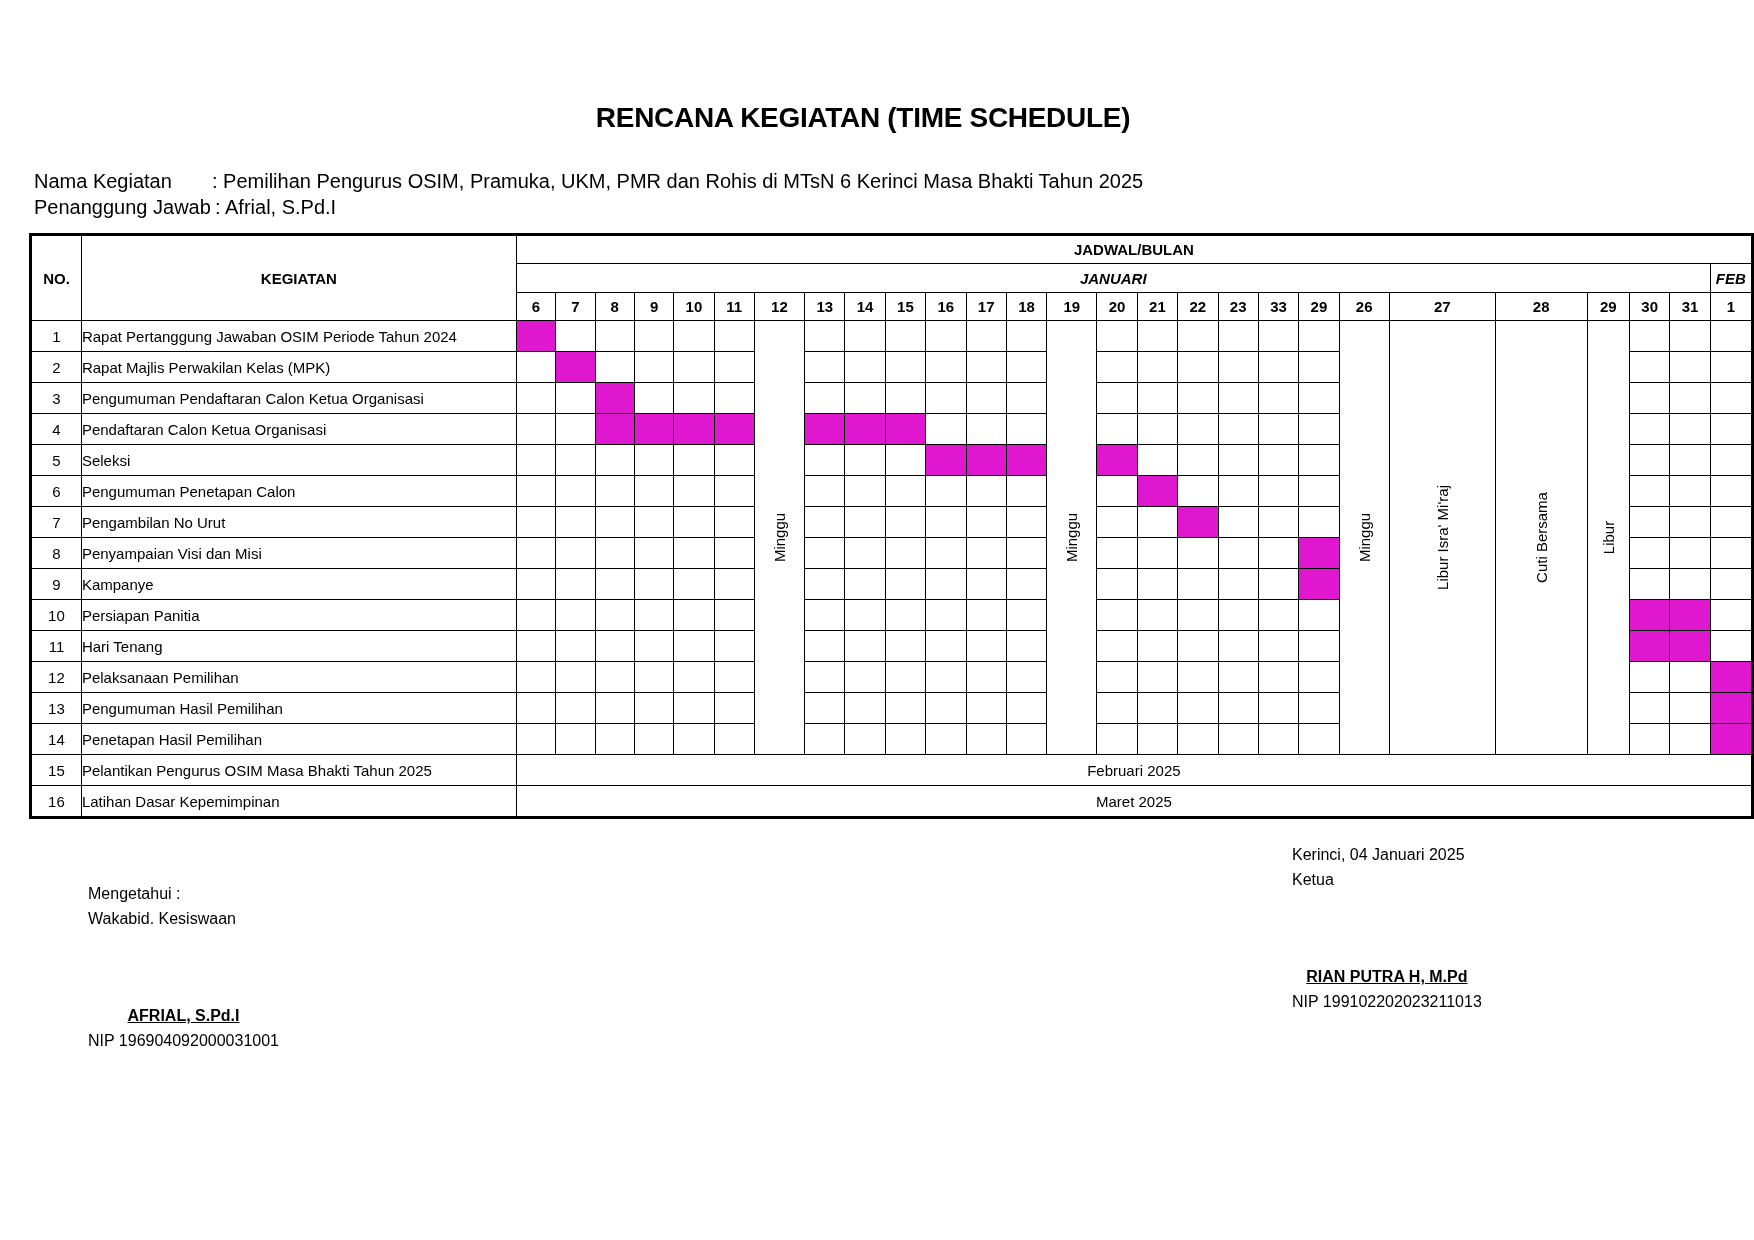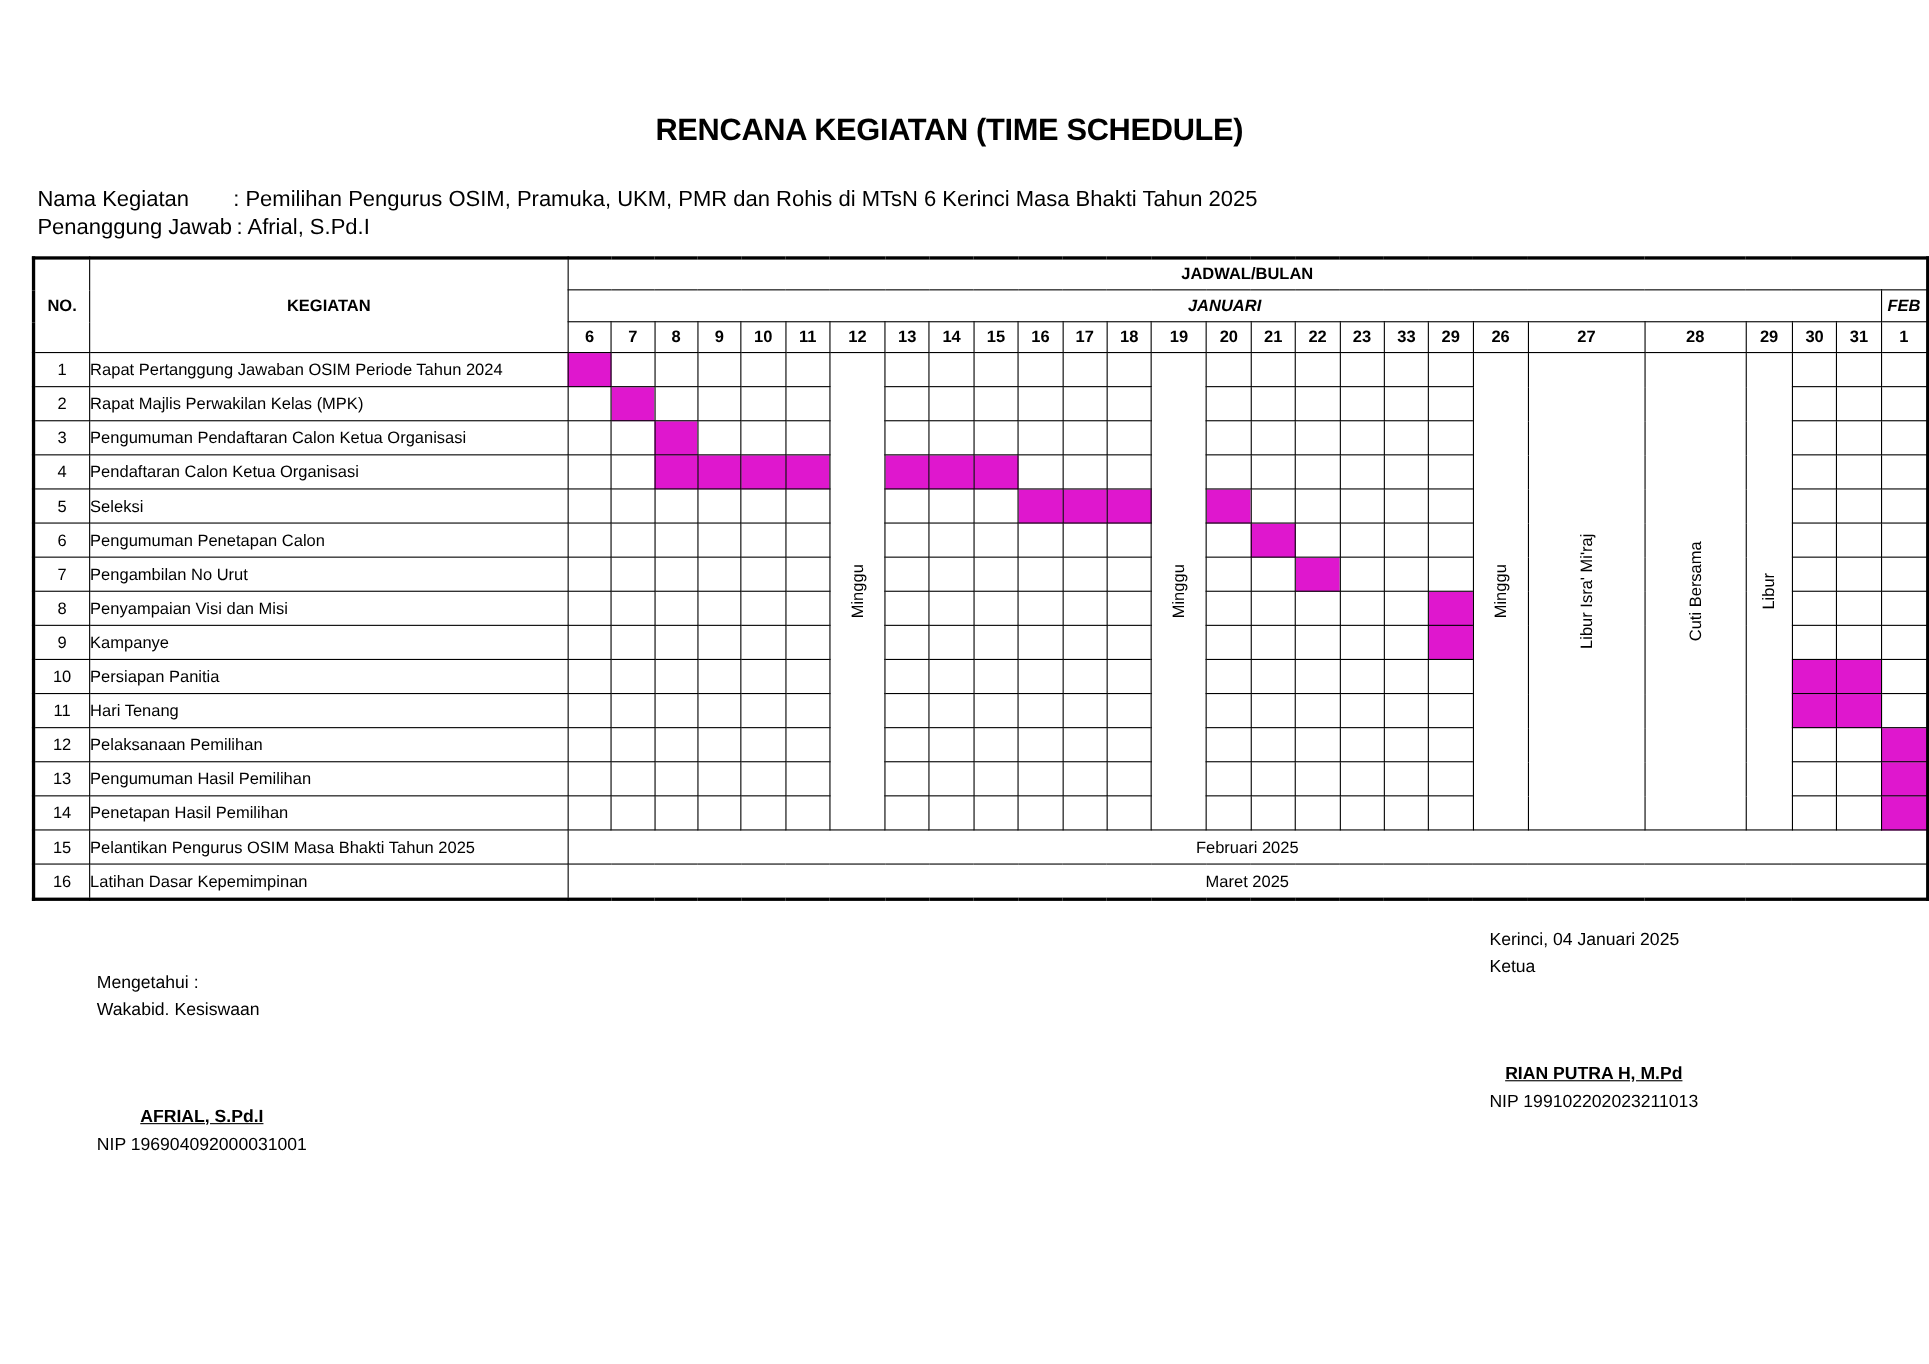--- a/index.html
+++ b/index.html
@@ -26,21 +26,21 @@
   td.day { background: #fff; }
   td.day.on { background: #DF17CE; }
   td.vert { position: relative; vertical-align: middle; text-align: center; }
   td.vert span { display: inline-block; transform: rotate(-90deg); white-space: nowrap;
                  font-size: 15px; }
   td.later { text-align: center; }
 
   .foot { position: absolute; font-size: 16px; line-height: 25px; }
   .foot .name { font-weight: bold; text-decoration: underline; }
   .foot-left { left: 88px; top: 842px; margin-top: 39px; }
-  .foot-right { left: 1354px; top: 842px; }
+  .foot-right { left: 1292px; top: 842px; }
   .foot .sig { margin-top: 72px; text-align: center; }
 </style>
 </head>
 <body>
 
 <div class="title">RENCANA KEGIATAN (TIME SCHEDULE)</div>
 
 <div class="info info1">
   <span class="lbl">Nama Kegiatan</span><span>: Pemilihan Pengurus OSIM, Pramuka, UKM, PMR dan Rohis di MTsN 6 Kerinci Masa Bhakti Tahun 2025</span>
 </div>

